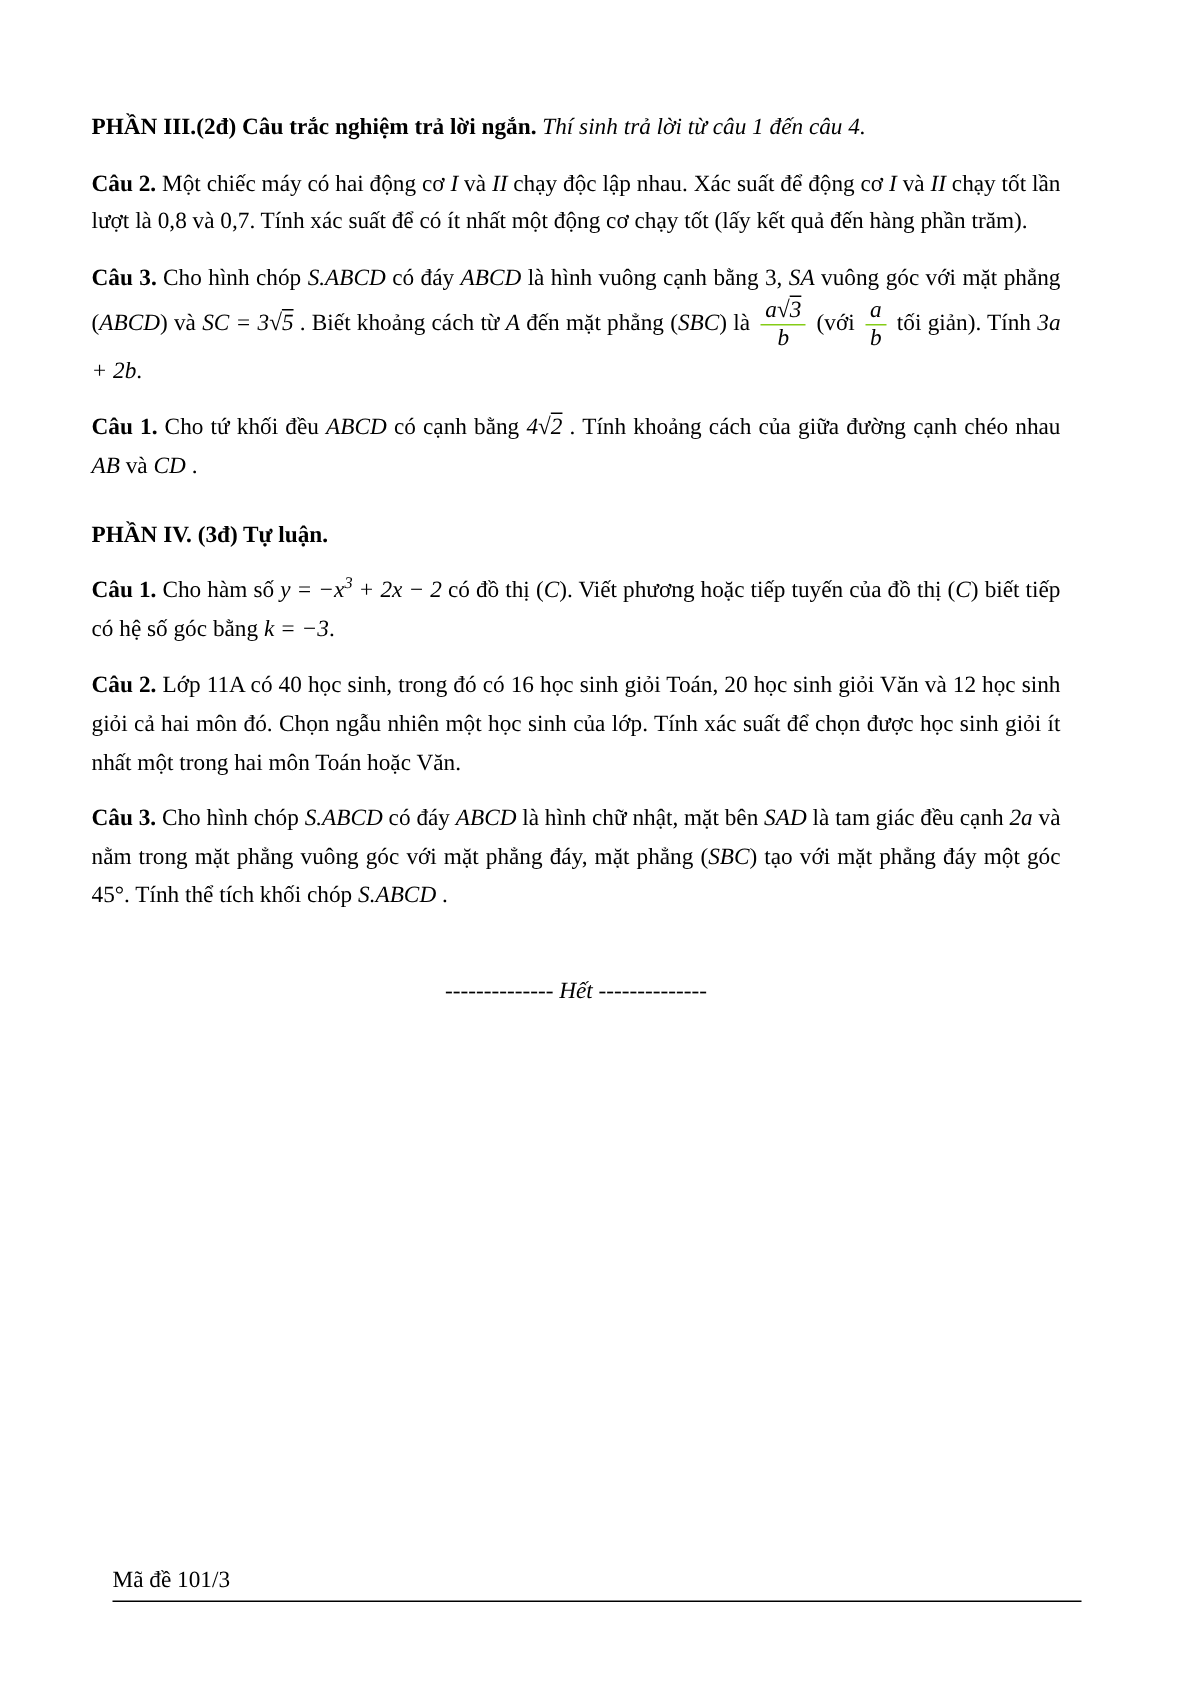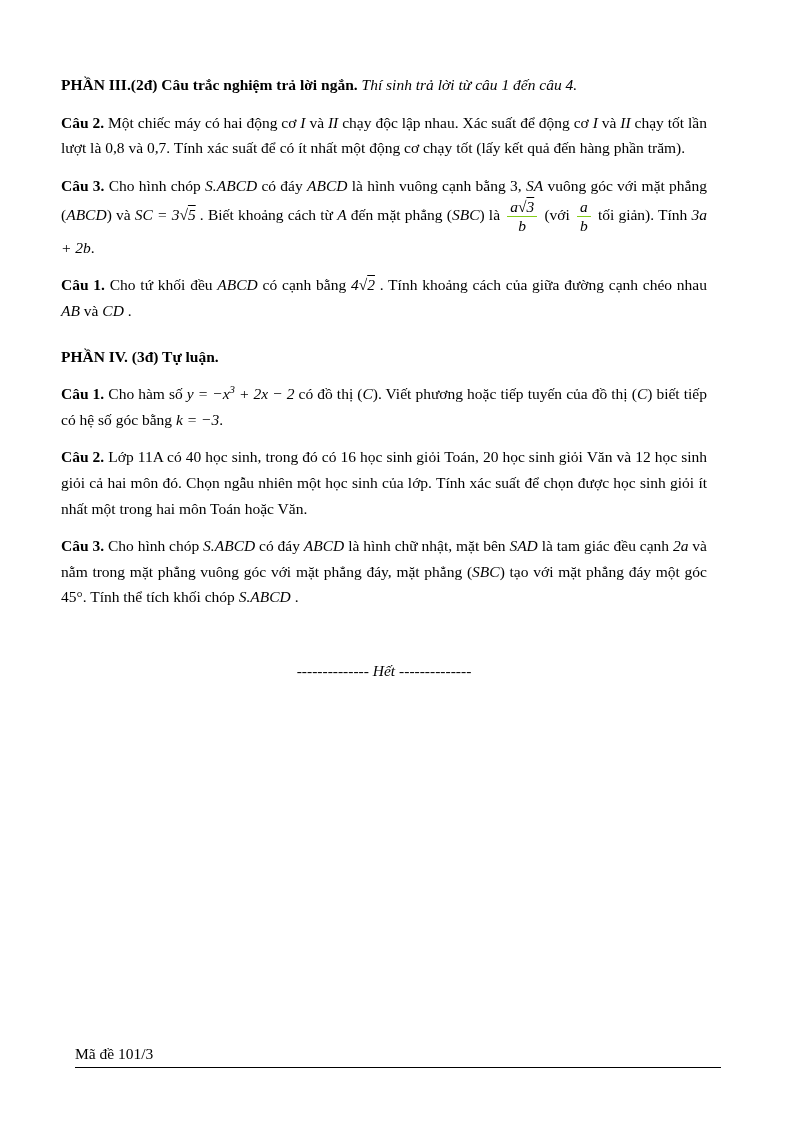--- a/index.html
+++ b/index.html
@@ -17,21 +17,21 @@
   .math { font-style:italic; }
   sup.math, sub.math { font-style:italic; font-size:70%; }
   .sqrt { font-style:normal; }
   .rad { font-style:italic; text-decoration:overline; }
   .frac {
     display:inline-block; text-align:center; vertical-align:middle;
     line-height:1.15; margin:0 3px; font-style:italic;
   }
   .frac .num { display:block; border-bottom:1px solid #84cc16; padding:0 3px; }
   .frac .den { display:block; }
-  .end-line { text-align:center; margin-top:48px; line-height:1.65; }
+  .end-line { text-align:center; margin-top:38px; line-height:1.65; }
   .footer {
     position:absolute; left:75px; width:646px; top:1044px;
     border-bottom:1.5px solid #000; 
     padding-bottom:3px; line-height:1.3;
   }
 </style>
 </head>
 <body>
 
 <div class="page">

